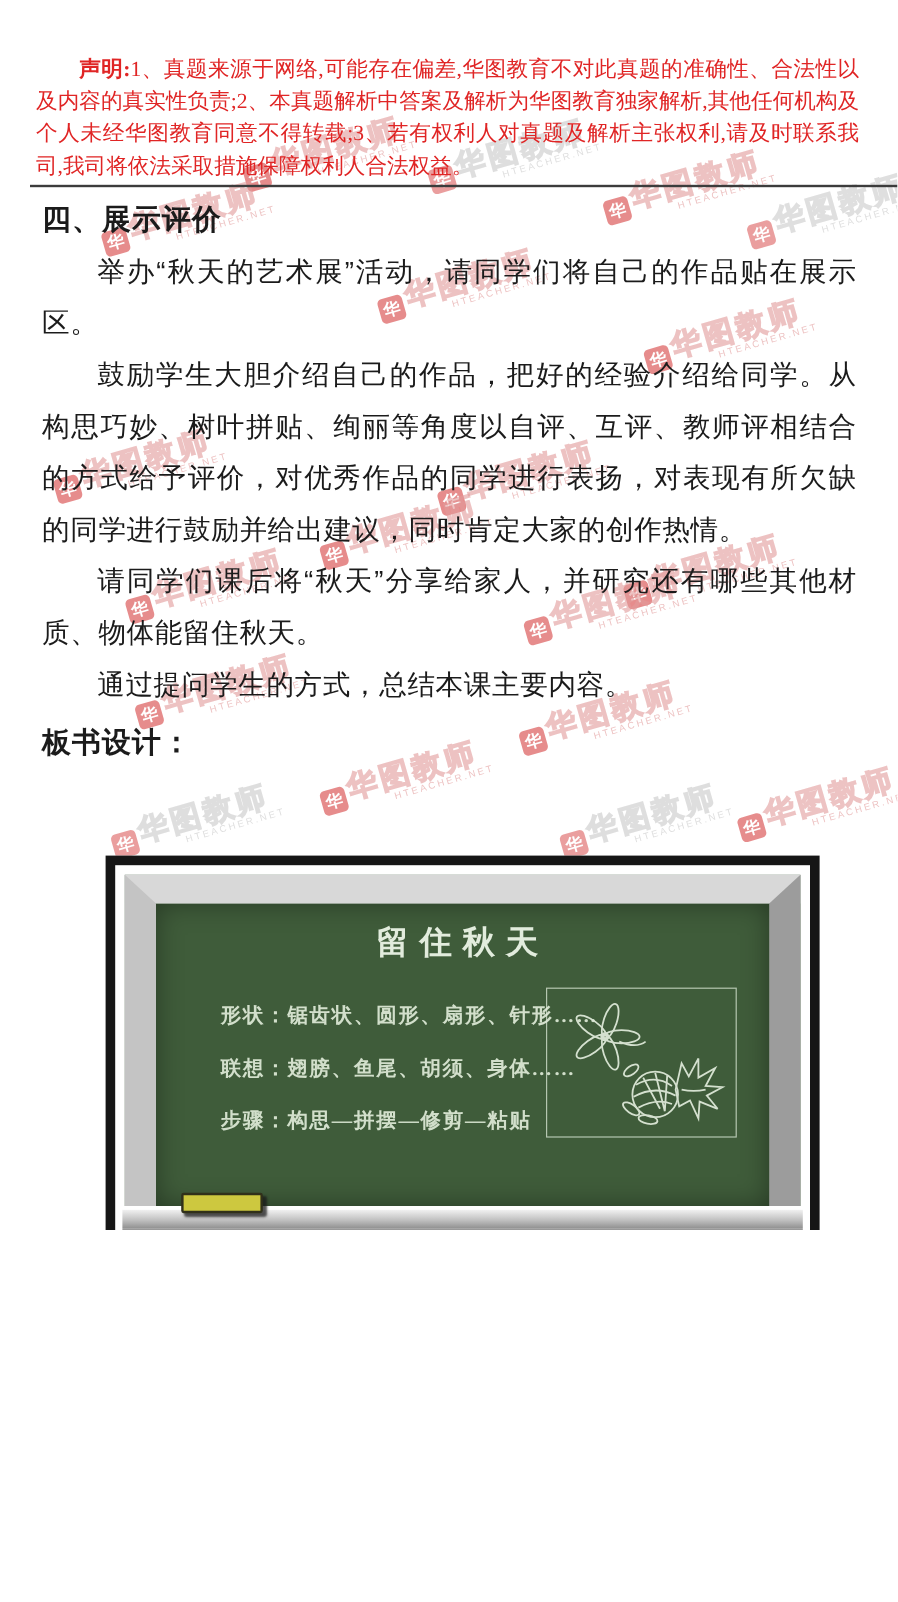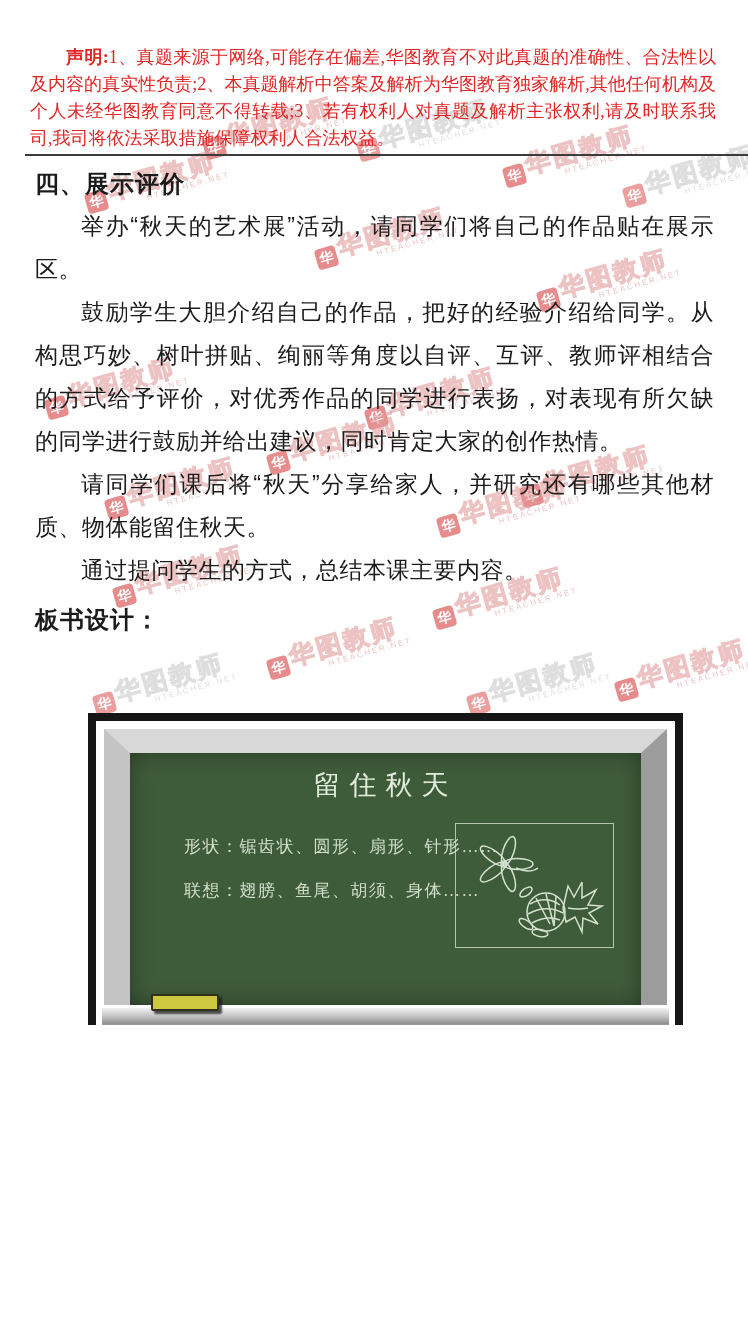--- a/index.html
+++ b/index.html
@@ -18,21 +18,21 @@
     font-size:23px;line-height:43px;letter-spacing:0.5px;text-align:justify;}
   .content h2{font-size:24px;line-height:43px;font-weight:bold;margin:6px 0 0 0;letter-spacing:1px;}
   .content p{margin:0;text-indent:2em;}
 
   
   .board-outer{position:absolute;left:88px;top:713px;width:595px;height:327px;box-sizing:border-box;
     border:8px solid #161616;background:#fff;z-index:2;}
   .board-frame{position:absolute;left:8px;top:8px;width:563px;height:276px;box-sizing:border-box;
     border-style:solid;border-width:24px 26px 0 26px;
     border-color:#d8d8d8 #9c9c9c transparent #c4c4c4;
-    background:#3f5c3a;box-shadow:inset 0 0 22px rgba(0,0,0,0.38);}
+    background:#3f5c3a;box-shadow:inset 0 0 22px rgba(0,0,0,0.38);font-weight:bold;}
   .board-title{position:absolute;left:0;top:14px;width:511px;text-align:center;
     font-family:"Liberation Serif",serif;font-size:27px;letter-spacing:9px;color:#e2ecdd;}
   .board-line{position:absolute;left:54px;font-family:"Liberation Serif",serif;
     font-size:17px;letter-spacing:1.5px;color:#d2dfcb;white-space:nowrap;}
   .bl1{top:82px;} .bl2{top:126px;} .bl3{top:169px;}
   .draw-box{position:absolute;left:325px;top:70px;width:157px;height:123px;
     border:1px solid rgba(222,234,216,0.75);}
   .board-tray{position:absolute;left:6px;top:286px;width:567px;height:16px;
     background:linear-gradient(#f2f2f2,#c0c0c0 55%,#8e8e8e);
     border-top:1px solid #ffffff;box-shadow:0 2px 0 rgba(70,70,70,0.55);}
@@ -67,20 +67,21 @@
     <p>请同学们课后将“秋天”分享给家人，并研究还有哪些其他材质、物体能留住秋天。</p>
     <p>通过提问学生的方式，总结本课主要内容。</p>
     <h2>板书设计：</h2>
   </div>
 
   <div class="board-outer">
     <div class="board-frame">
       <div class="board-title">留住秋天</div>
       <div class="board-line bl2">联想：翅膀、鱼尾、胡须、身体……</div>
       <div class="board-line bl1">形状：锯齿状、圆形、扇形、针形……</div>
+      <div class="board-line bl3">步骤：构思—拼摆—修剪—粘贴</div>
       <div class="draw-box">
         <svg width="157" height="123" viewBox="0 0 157 123">
           <g fill="none" stroke="#dde8d7" stroke-width="1.5" opacity="0.95">
 
             <ellipse cx="62" cy="40" rx="15" ry="5.5" transform="rotate(0 62 40)"></ellipse>
             <ellipse cx="52.5" cy="53" rx="15" ry="5.5" transform="rotate(72 52.5 53)"></ellipse>
             <ellipse cx="37" cy="48" rx="15" ry="5.5" transform="rotate(144 37 48)"></ellipse>
             <ellipse cx="37" cy="32" rx="15" ry="5.5" transform="rotate(216 37 32)"></ellipse>
             <ellipse cx="52.5" cy="27" rx="15" ry="5.5" transform="rotate(288 52.5 27)"></ellipse>
             <circle cx="48" cy="40" r="3"></circle>

